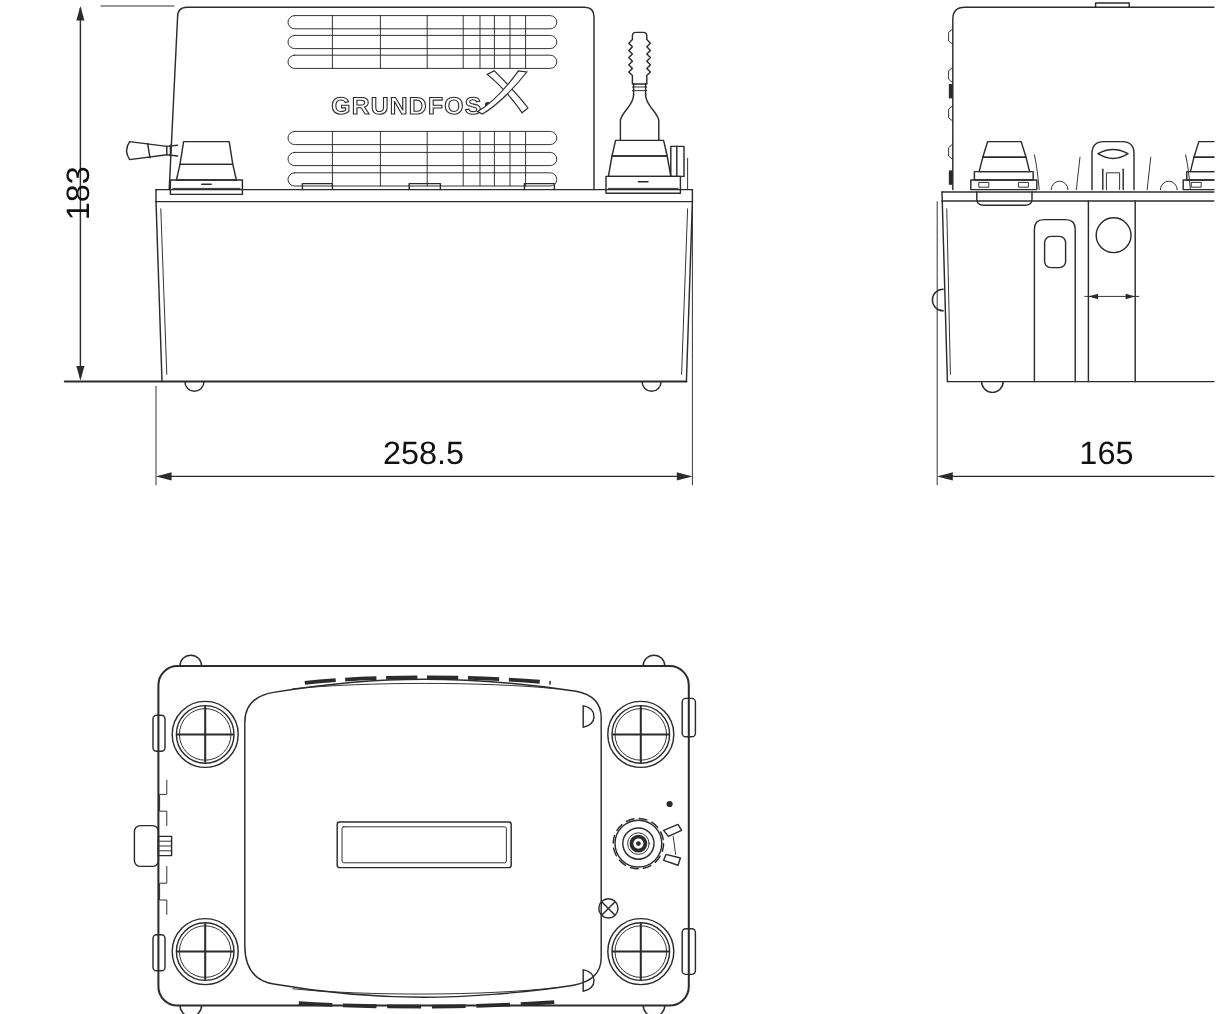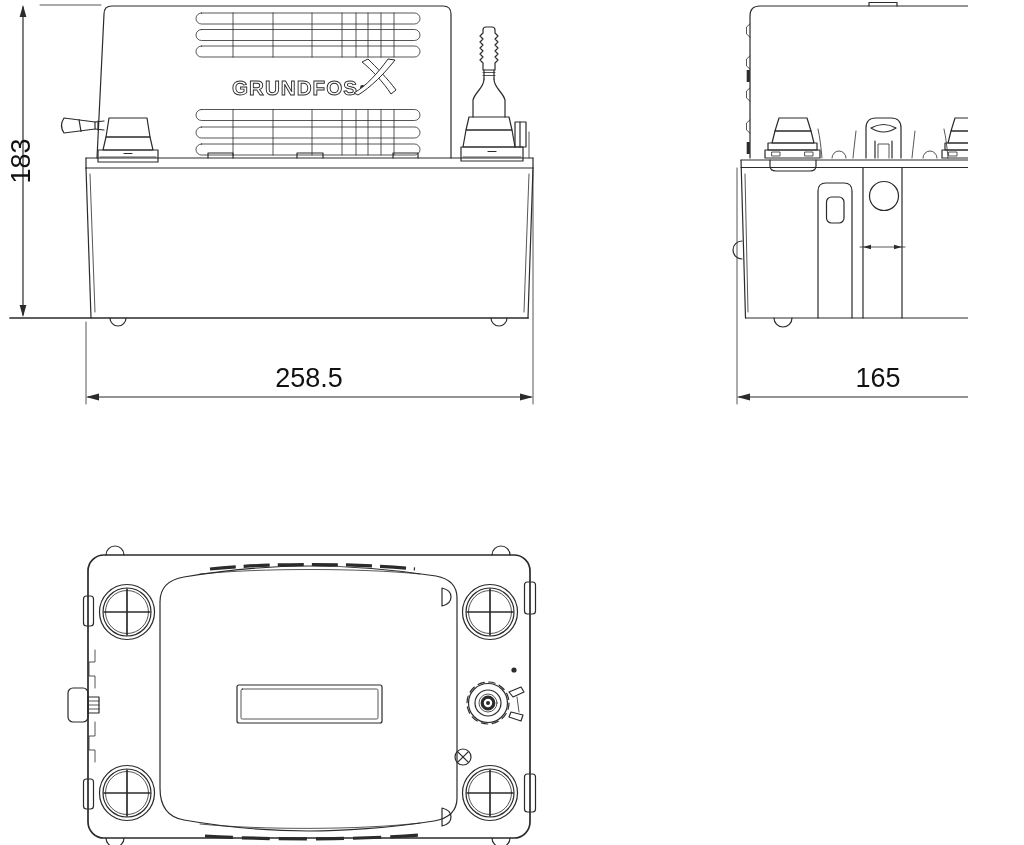--- a/index.html
+++ b/index.html
@@ -1,16 +1,16 @@
 <!DOCTYPE html>
 <html style="--line: #2b2b2b; --text: #111111; --background: #ffffff;"><head>
 <meta charset="utf-8">
 <style>
   html,body { margin:0; padding:0; background:#fff; }
-  .page { width:968px; height:845px; background:var(--background,#ffffff); position:relative; overflow:hidden; }
+  .page { width:968px; height:845px; background:var(--background,#ffffff); position:relative; overflow:hidden;padding-left:44px; }
   svg { display:block; }
   .ln  { fill:none; stroke:var(--line,#2b2b2b); stroke-width:1.2; stroke-linecap:round; stroke-linejoin:round; }
   .tn  { stroke-width:0.8; }
   .tk  { stroke-width:1.7; }
   .dk  { stroke-width:3.2; stroke-linecap:butt; }
   .fl  { fill:var(--line,#2b2b2b); stroke:none; }
   .dim { font-family:"Liberation Sans", sans-serif; font-size:27px; fill:var(--text,#111111); stroke:none; }
   .logo-txt { font-family:"Liberation Sans", sans-serif; font-weight:bold; font-size:20px; letter-spacing:1px;
               fill:#ffffff; stroke:var(--line,#2b2b2b); stroke-width:0.9; }
   .white { fill:#ffffff; stroke:var(--line,#2b2b2b); stroke-width:1; }

